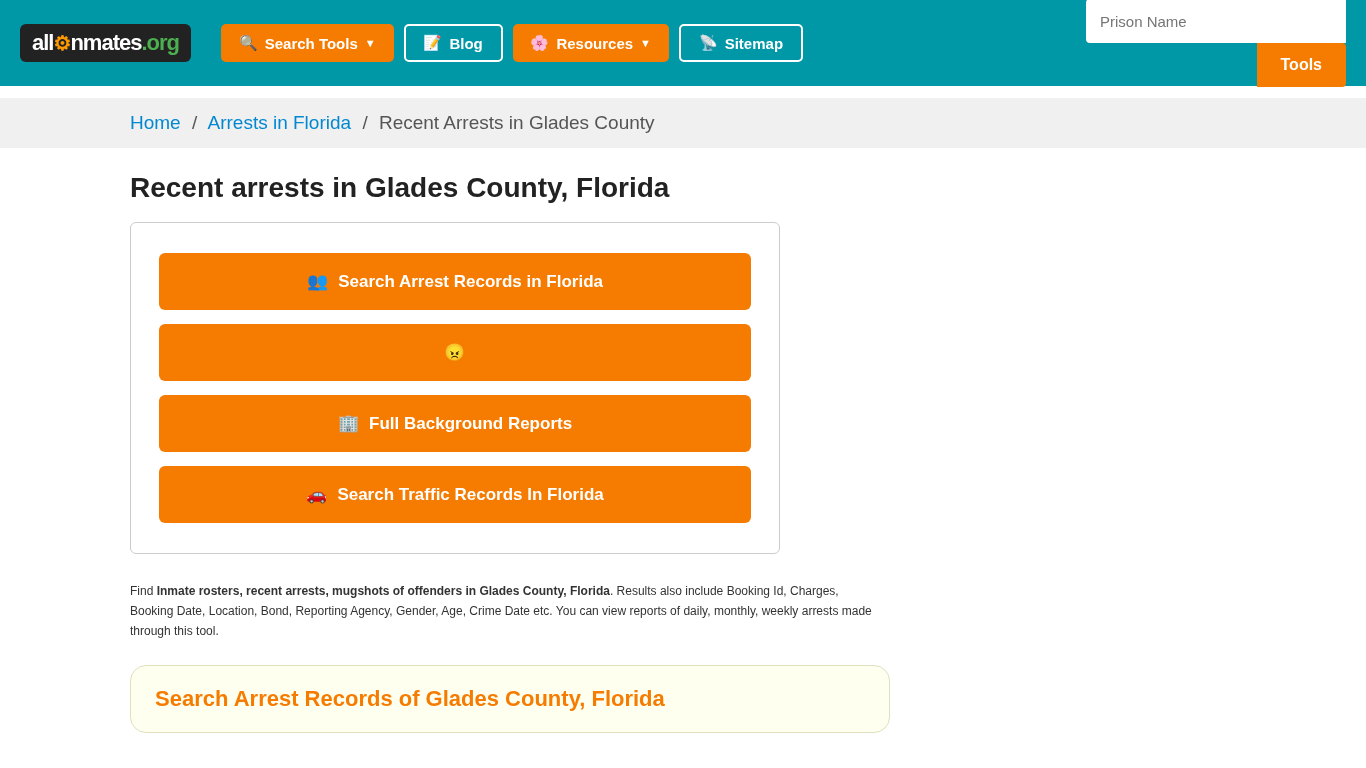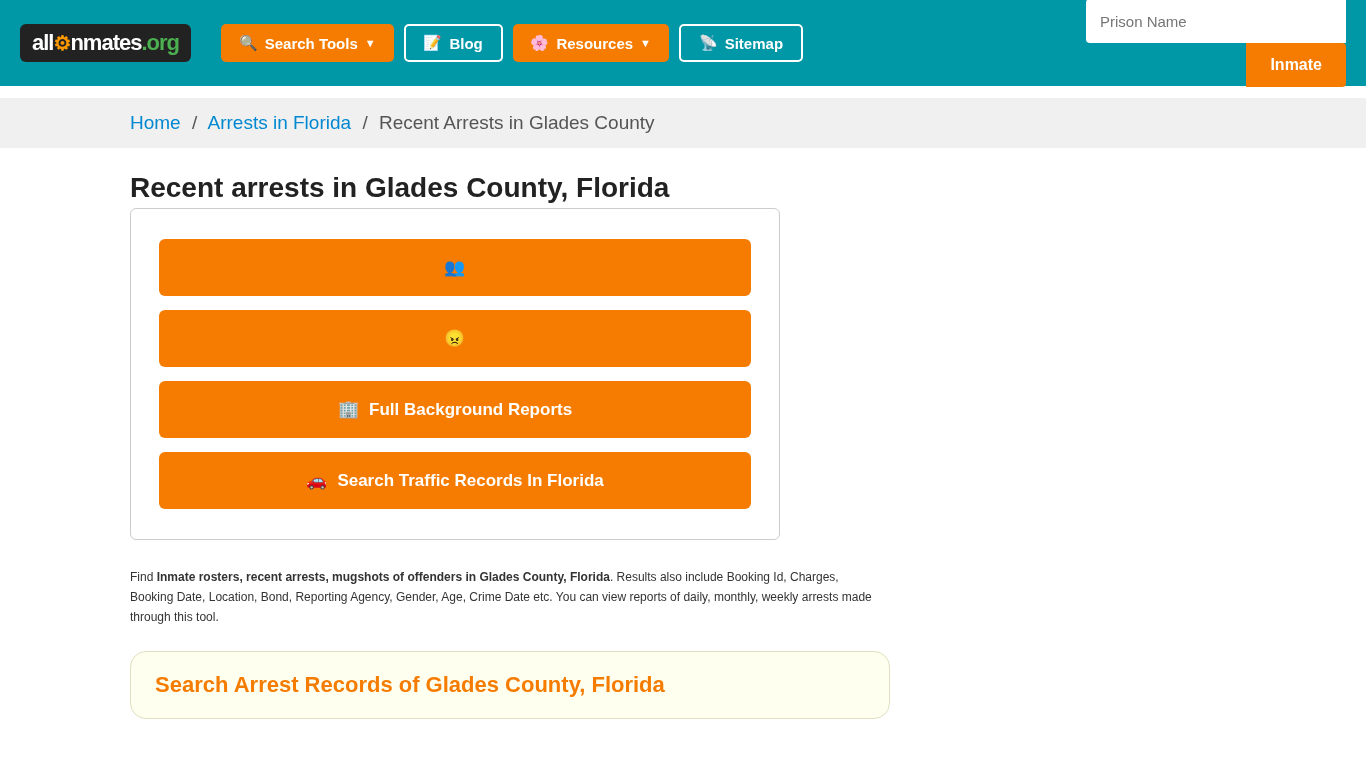--- a/index.html
+++ b/index.html
@@ -105,21 +105,21 @@
     .breadcrumb-bar span.current { color: #555; font-weight: 500; }
 
     
     .main {
       padding: 24px 130px;
     }
     h1 {
       font-size: 28px;
       font-weight: 700;
       color: #222;
-      margin-bottom: 4px;
+      margin-bottom: 18px;
     }
 
     
     .button-box {
       border: 1px solid #ccc;
       border-radius: 6px;
       background: #fff;
       padding: 30px 28px;
       display: flex;
       flex-direction: column;
@@ -197,38 +197,39 @@
 
   <button class="nav-btn-outline">
     <span>📡</span>
     <span>Sitemap</span>
   </button>
 
   <div class="nav-spacer"></div>
 
   <div class="search-box-wrap">
     <input class="prison-input" type="text" placeholder="Prison Name" style="">
-    <button class="search-nav-btn">Inmate</button>
+    <button class="search-nav-btn">Tools</button>
   </div>
 </nav>
 
 <div class="breadcrumb-bar">
   <a href="#">Home</a>
   <span class="sep">/</span>
   <a href="#">Arrests in Florida</a>
   <span class="sep">/</span>
   <span class="current">Recent Arrests in Glades County</span>
 </div>
 
 <div class="main">
   <h1>Recent arrests in Glades County, Florida</h1>
 
   <div class="button-box">
     <button class="action-btn">
       <span>👥</span>
+      <span>Search Arrest Records in Florida</span>
     </button>
     <button class="action-btn">
       <span>😠</span>
     </button>
     <button class="action-btn">
       <span>🏢</span>
       <span>Full Background Reports</span>
     </button>
     <button class="action-btn">
       <span>🚗</span>

